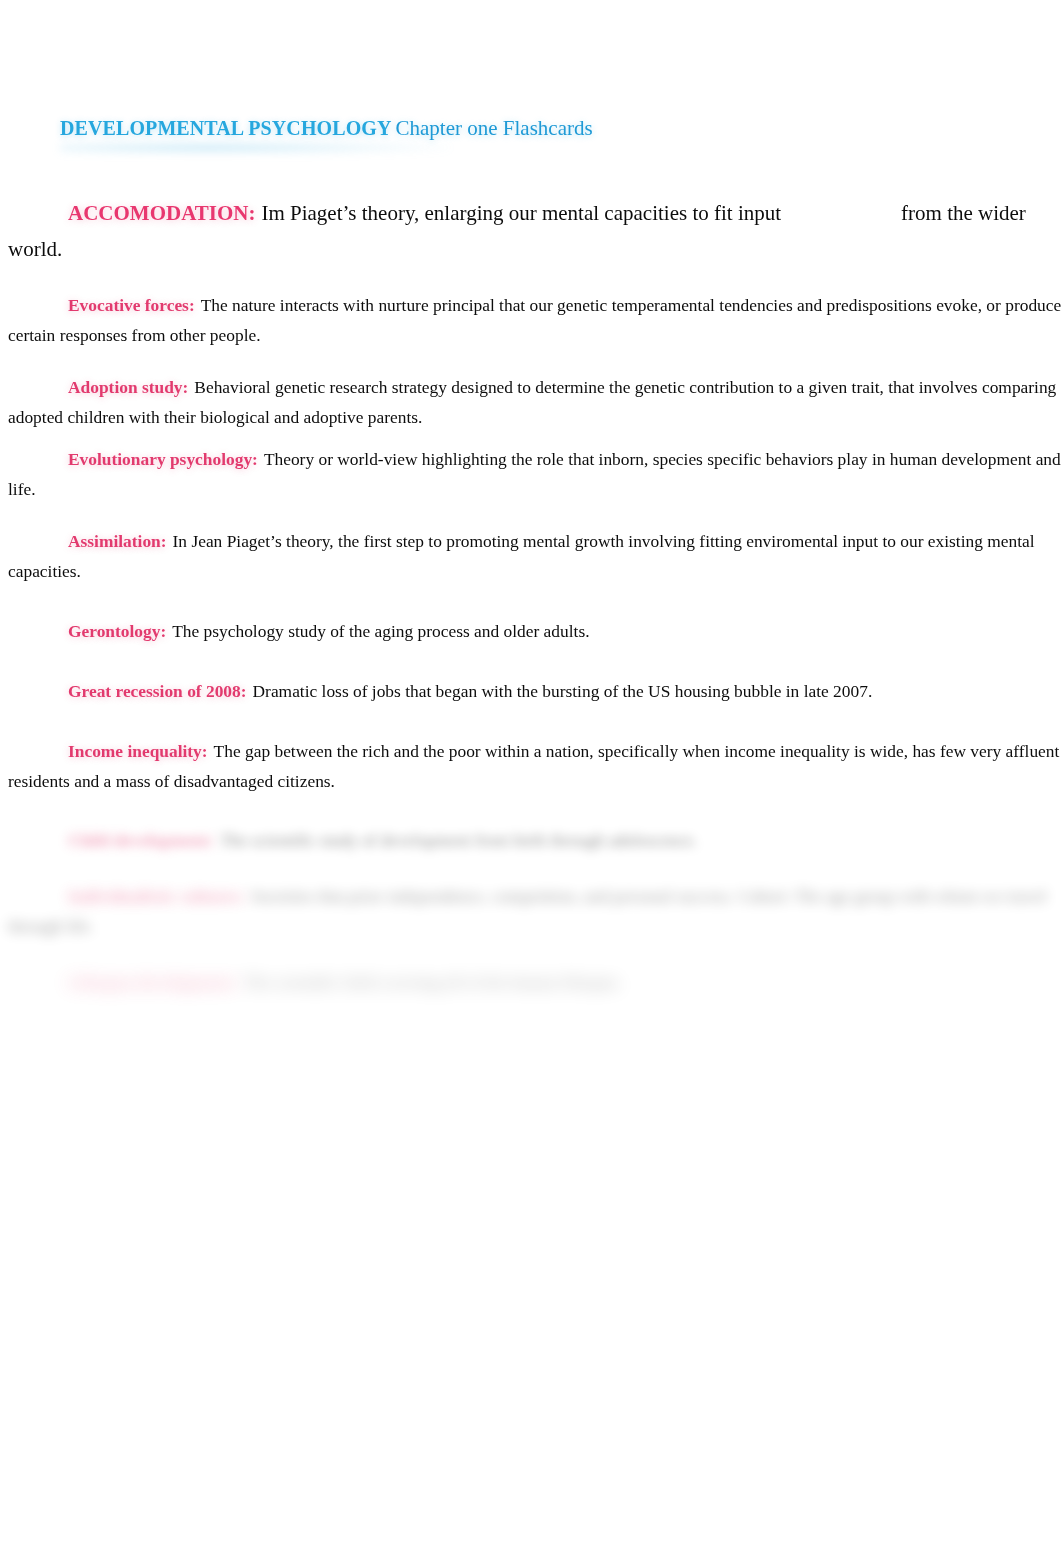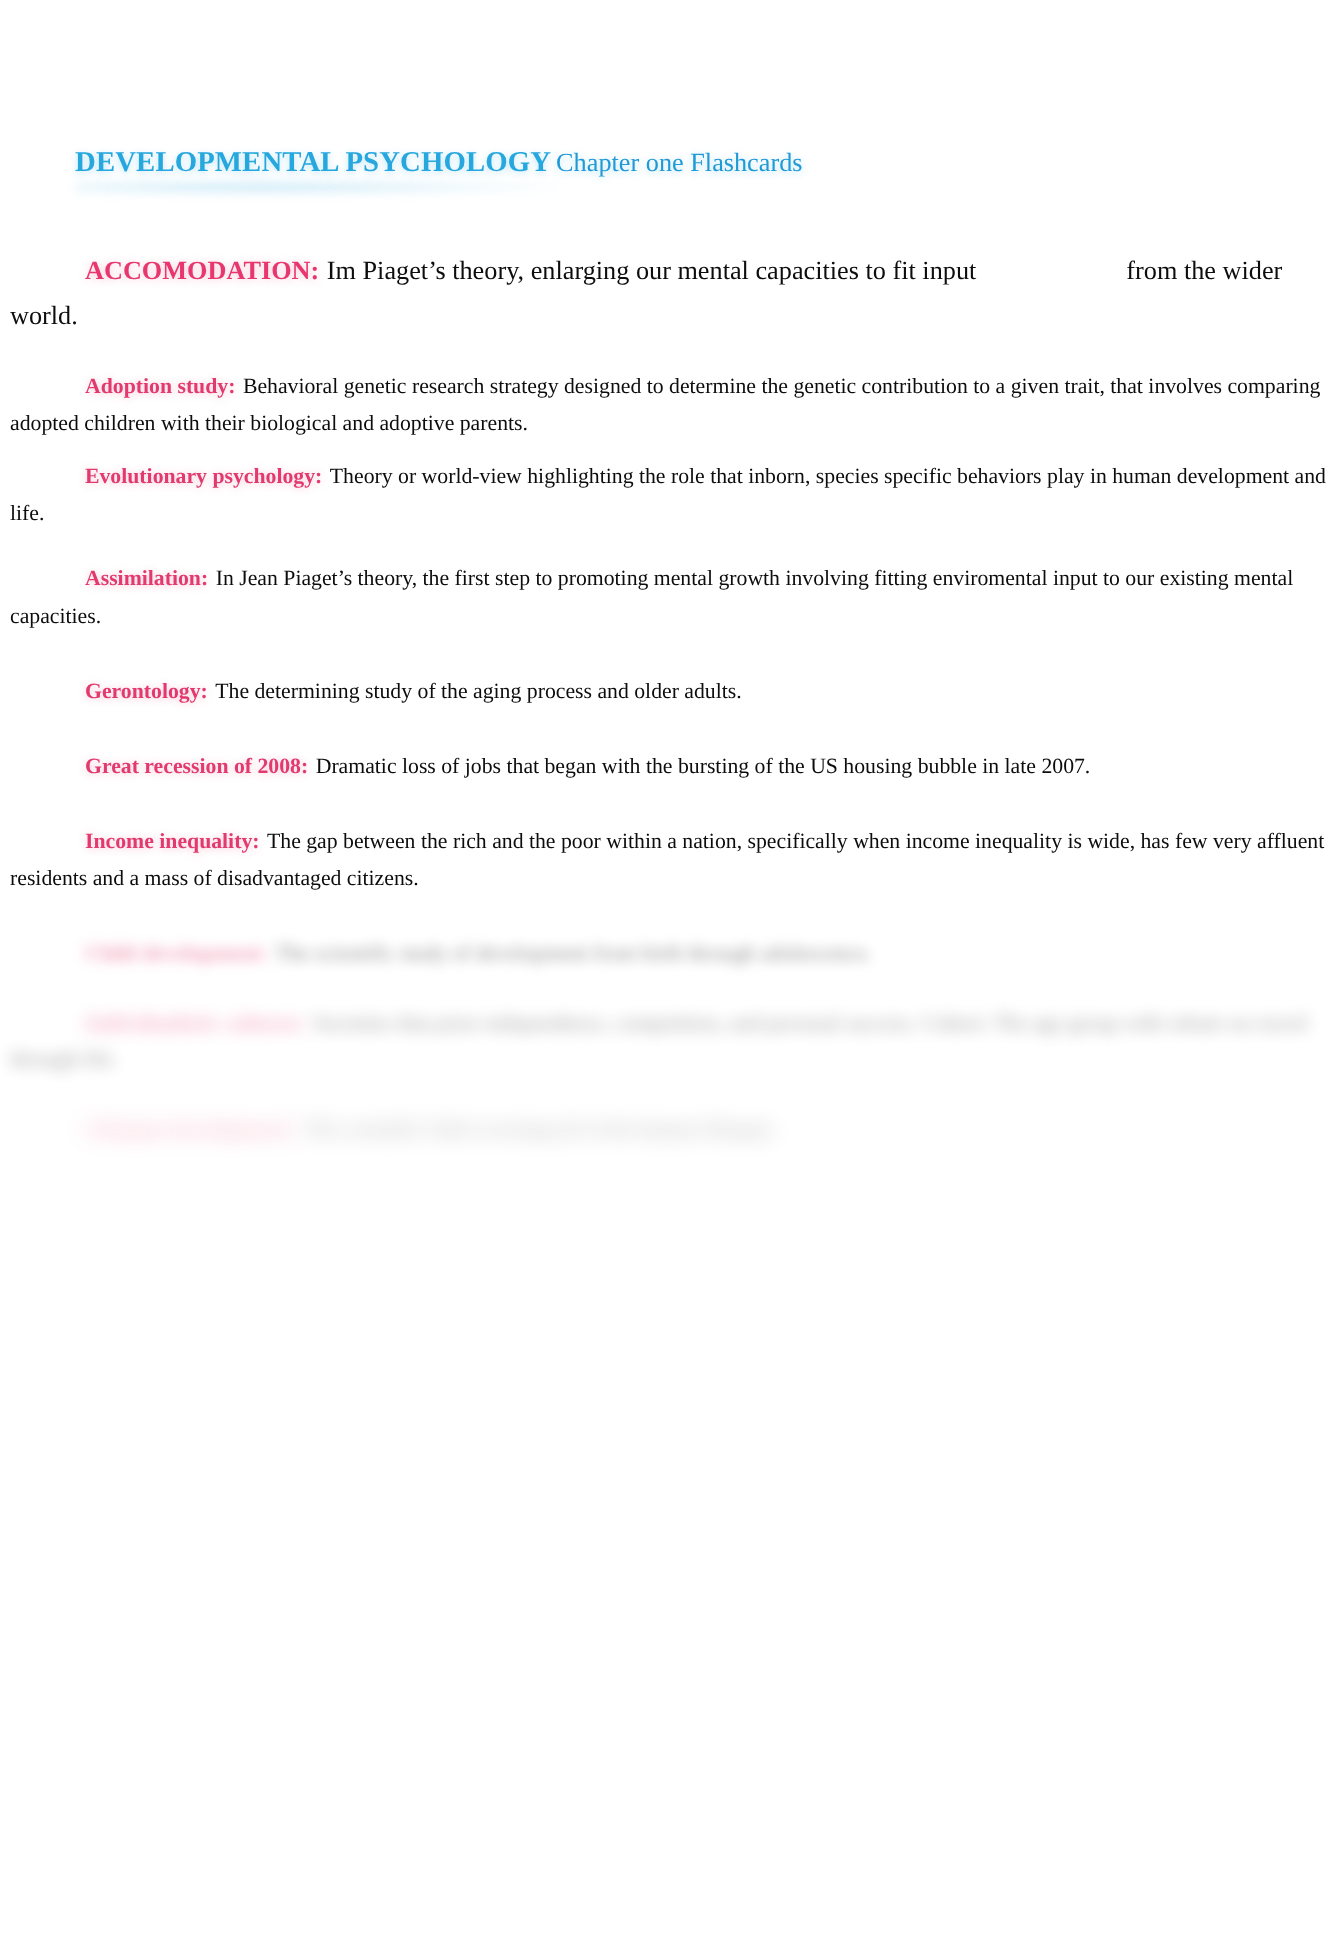--- a/index.html
+++ b/index.html
@@ -25,21 +25,21 @@
     padding: 0;
     overflow: hidden;
   }
 
   
   .doc-header {
     padding-top: 118px;
     padding-left: 60px;
   }
   .doc-title {
-    font-size: 23px;
+    font-size: 20px;
     font-weight: bold;
     color: #26a7de;
     letter-spacing: 0.1px;
     line-height: 1.0;
     margin: 0 0 19px 0;
     text-shadow: 0 1px 6px rgba(38,167,222,0.30);
     display: inline-block;
   }
   .doc-subtitle {
     font-size: 21px;
@@ -136,35 +136,38 @@
     <div class="doc-title">DEVELOPMENTAL PSYCHOLOGY</div>
     <div class="doc-subtitle">Chapter one Flashcards</div>
   </div>
 
   <div class="entries">
 
     <p class="entry first-entry">
       <span class="term">ACCOMODATION:</span><span class="spacer-sm"></span><span class="def">Im Piaget’s theory, enlarging our mental capacities to fit input</span><span class="spacer-wide"></span><span class="def">from the wider world.</span>
     </p>
 
+    <p class="entry">
+      <span class="term">Evocative forces:</span><span class="spacer-sm"></span><span class="def">The nature interacts with nurture principal that our genetic temperamental tendencies and predispositions evoke, or produce certain responses from other people.</span>
+    </p>
 
     <p class="entry gap-sm">
       <span class="term">Adoption study:</span><span class="spacer-sm"></span><span class="def">Behavioral genetic research strategy designed to determine the genetic contribution to a given trait, that involves comparing adopted children with their biological and adoptive parents.</span>
     </p>
 
     <p class="entry">
       <span class="term">Evolutionary psychology:</span><span class="spacer-sm"></span><span class="def">Theory or world-view highlighting the role that inborn, species specific behaviors play in human development and life.</span>
     </p>
 
     <p class="entry gap-lg">
       <span class="term">Assimilation:</span><span class="spacer-sm"></span><span class="def">In Jean Piaget’s theory, the first step to promoting mental growth involving fitting enviromental input to our existing mental capacities.</span>
     </p>
 
     <p class="entry gap-lg">
-      <span class="term">Gerontology:</span><span class="spacer-sm"></span><span class="def">The determining study of the aging process and older adults.</span>
+      <span class="term">Gerontology:</span><span class="spacer-sm"></span><span class="def">The psychology study of the aging process and older adults.</span>
     </p>
 
     <p class="entry gap-lg">
       <span class="term">Great recession of 2008:</span><span class="spacer-sm"></span><span class="def">Dramatic loss of jobs that began with the bursting of the US housing bubble in late 2007.</span>
     </p>
 
 
     <p class="entry gap-lg">
       <span class="term">Income inequality:</span><span class="spacer-sm"></span><span class="def">The gap between the rich and the poor within a nation, specifically when income inequality is wide, has few very affluent residents and a mass of disadvantaged citizens.</span>
     </p>

